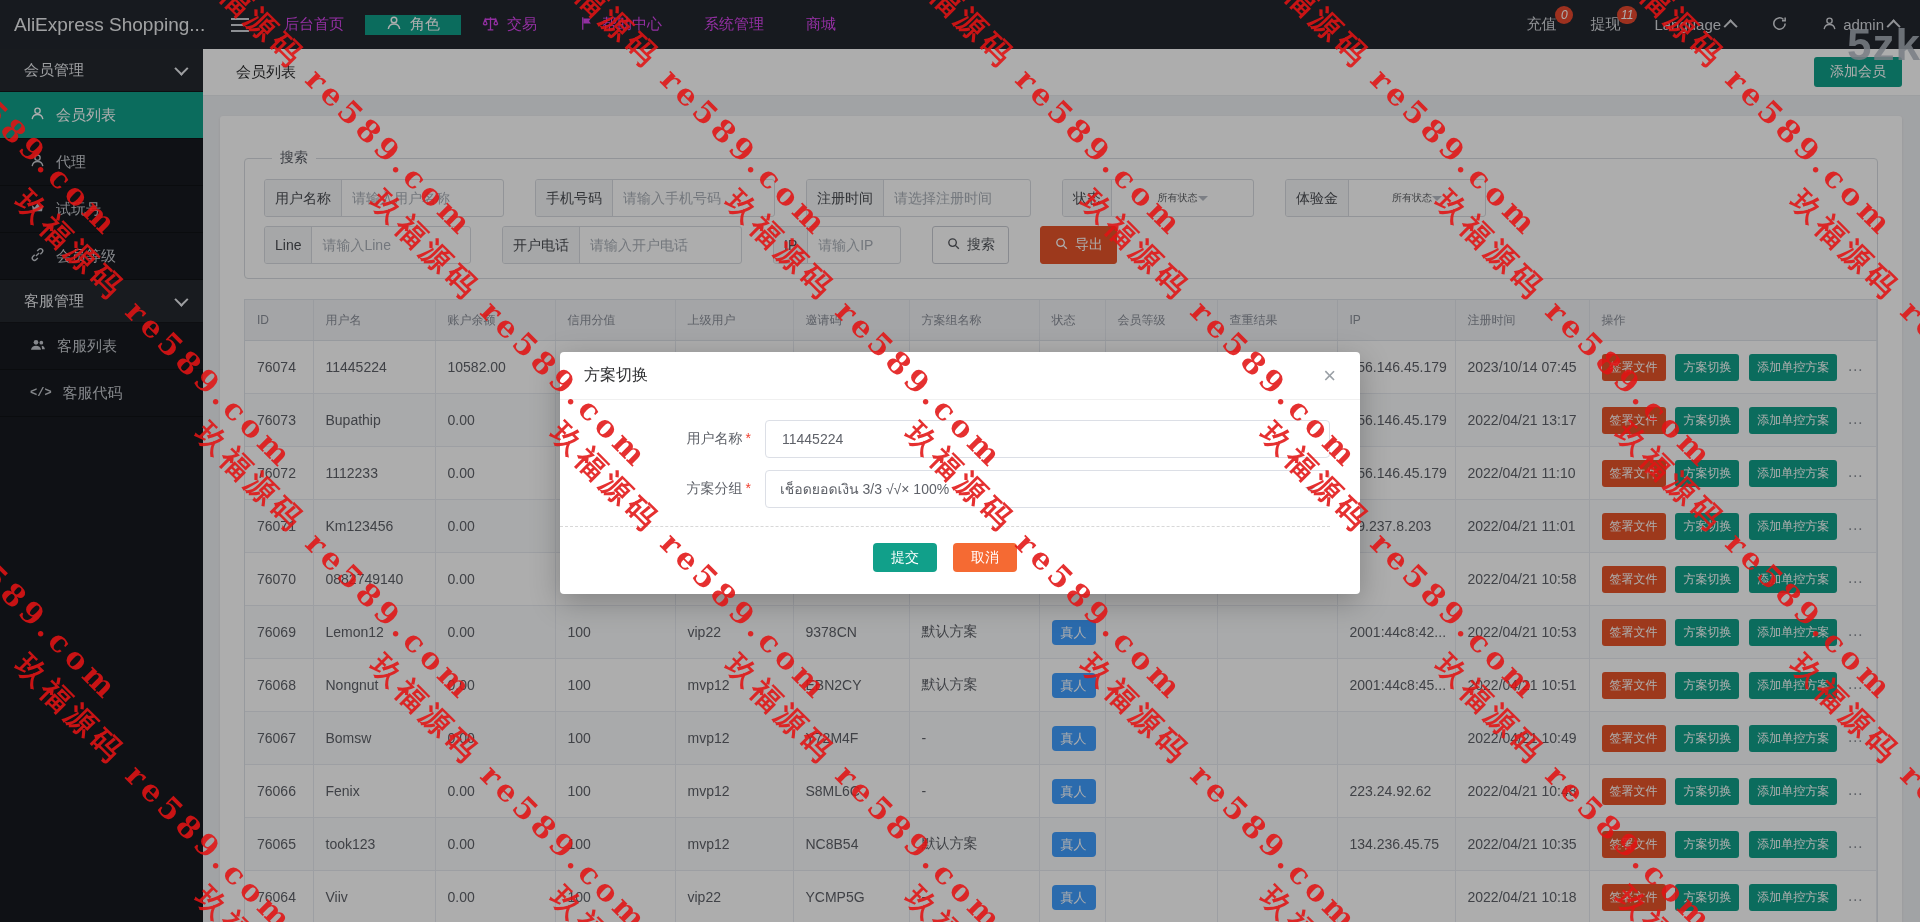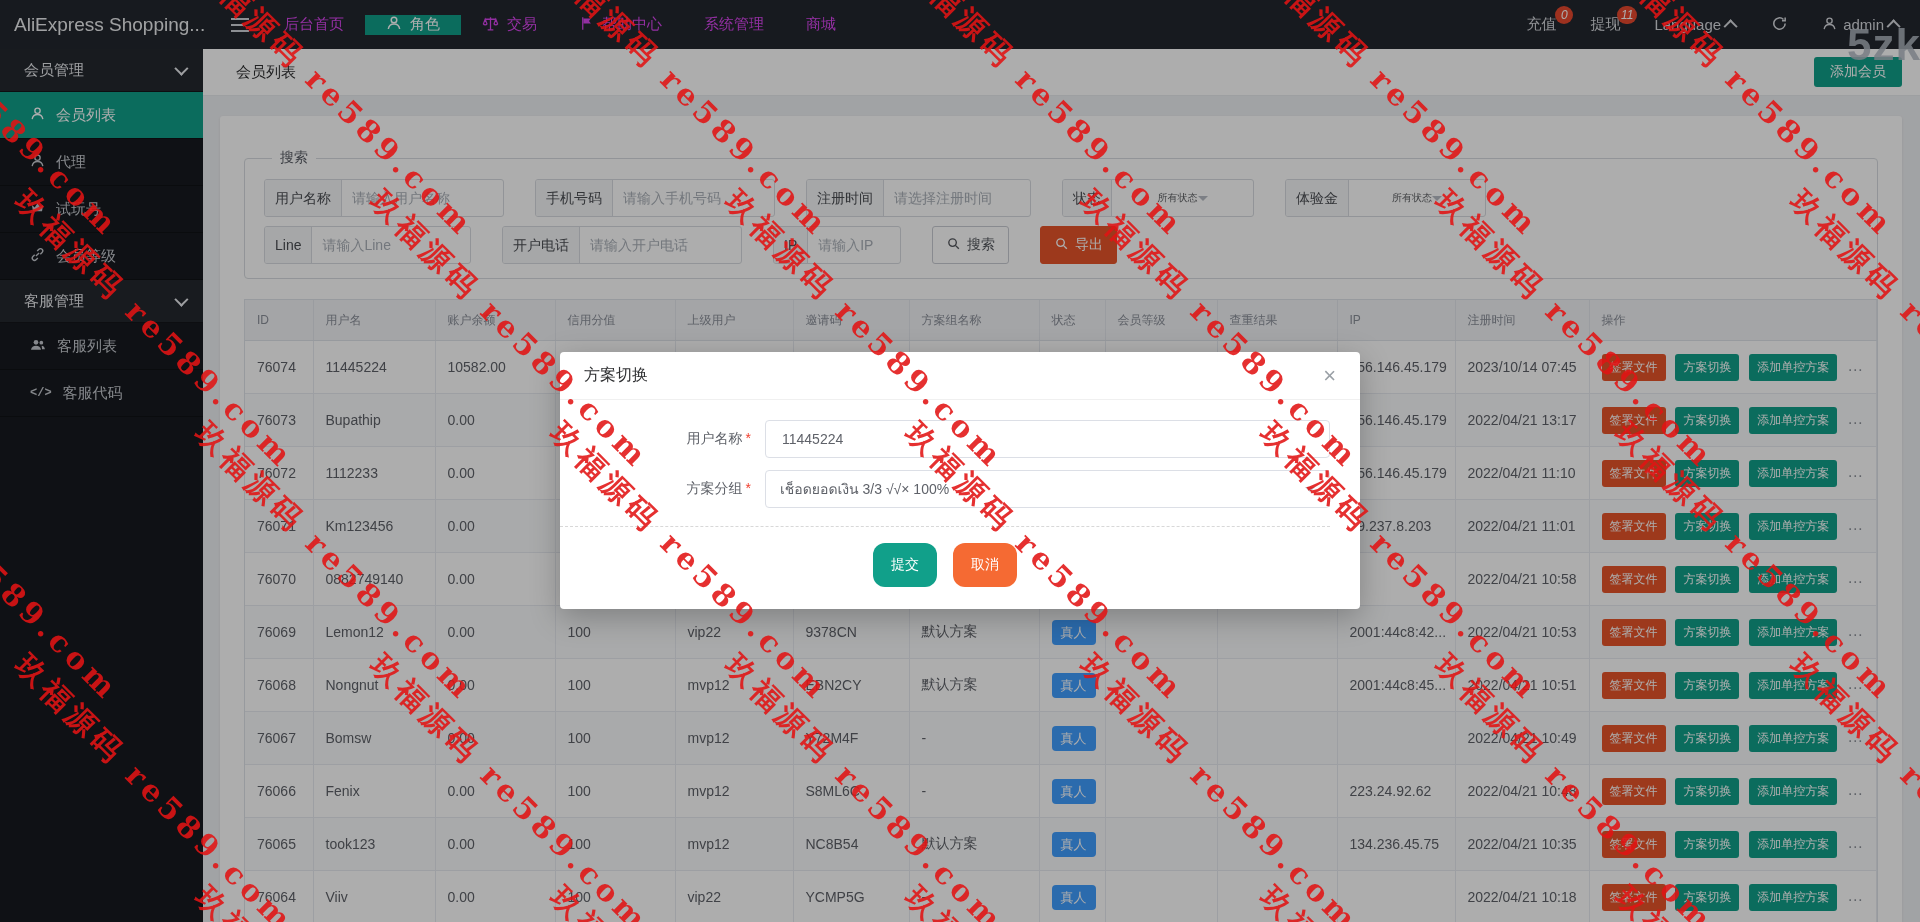--- a/index.html
+++ b/index.html
@@ -103,21 +103,21 @@
   .mrow{display:flex;align-items:center;margin-bottom:12px;}
   .mlabel{width:205px;text-align:right;font-size:14px;color:#5f6269;padding-right:14px;
           box-sizing:border-box;flex:0 0 auto;}
   .req{color:#f13f2e;margin-left:3px;}
   .minput{flex:1;height:38px;border:1px solid #dcdfe6;border-radius:4px;display:flex;
           align-items:center;padding:0 14px;font-size:14px;color:#5f6269;box-sizing:border-box;}
   .minput input{border:none;outline:none;width:100%;font-size:14px;color:#5f6269;}
   .mselect{justify-content:space-between;cursor:pointer;}
   .modal-foot{border-top:1px dashed #d8d8d8;margin-top:18px;padding:16px 0 22px;display:flex;
               justify-content:center;gap:16px;}
-  .mbtn{height:44px;padding:0 18px;border:none;border-radius:12px;color:#fff;font-size:14px;cursor:pointer;}
+  .mbtn{height:29px;padding:0 18px;border:none;border-radius:4px;color:#fff;font-size:14px;cursor:pointer;}
   .mbtn.teal{background:var(--teal);}
   .mbtn.orange{background:#f56a33;}
 
   
   .wm-layer{position:absolute;inset:0;z-index:60;pointer-events:none;overflow:hidden;}
   .wm{position:absolute;transform:rotate(45deg);transform-origin:0 0;
       font-family:"DejaVu Serif",serif;font-weight:700;font-size:30px;letter-spacing:5px;
       color:var(--wmred);opacity:.88;white-space:nowrap;}
   .brand{position:absolute;top:20px;left:1847px;font-size:44px;font-weight:700;color:#7a7f86;
          opacity:.85;z-index:61;letter-spacing:1px;pointer-events:none;}

